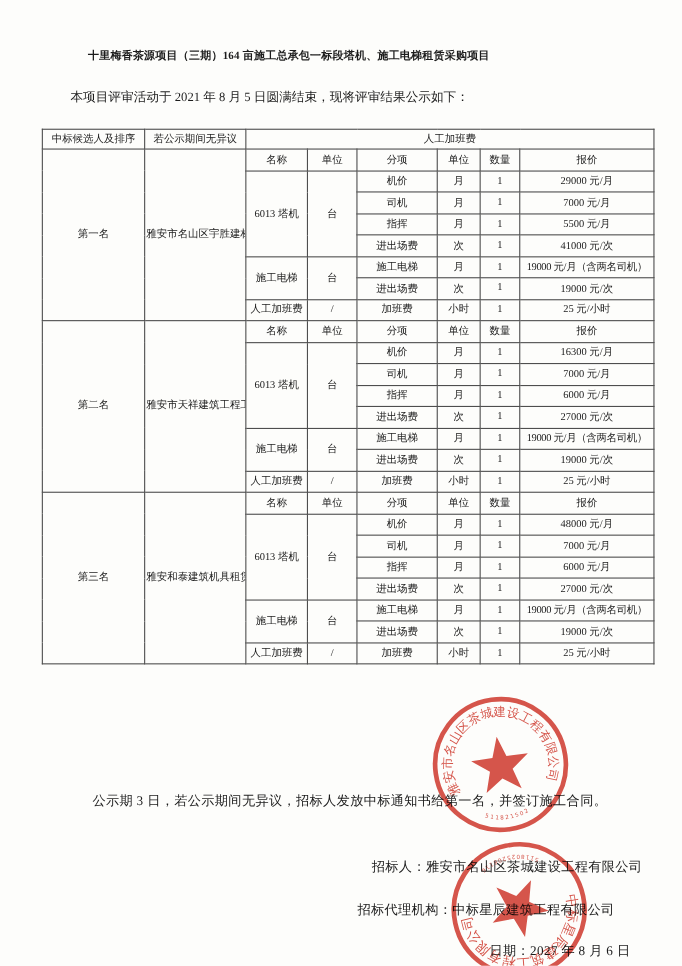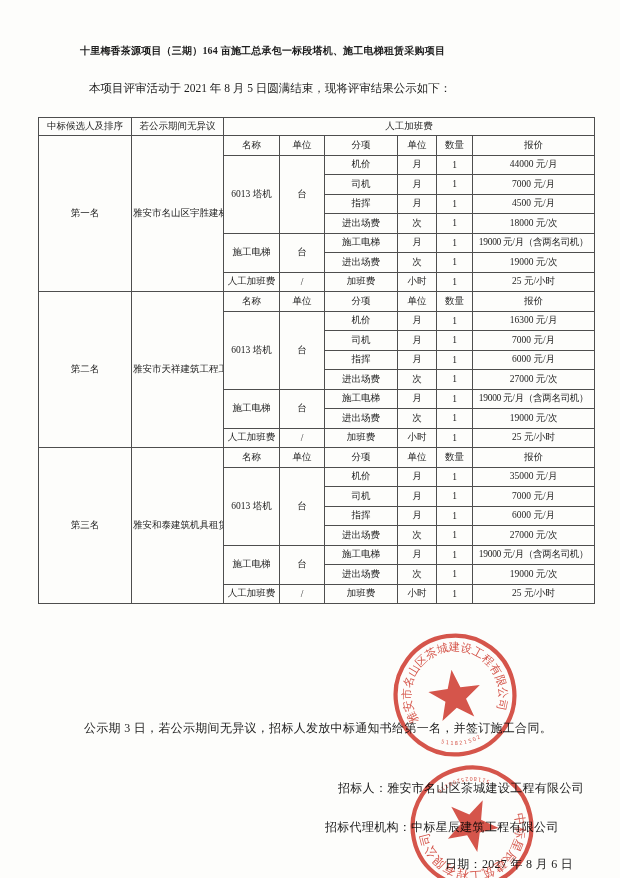--- a/index.html
+++ b/index.html
@@ -6,21 +6,21 @@
   body{
     width:620px;height:878px;position:relative;overflow:hidden;
     background:#fdfdfb;color:#1c1c1c;
     font-family:"Liberation Serif","DejaVu Serif",serif;
   }
   .abs{position:absolute;}
   .title{
     left:80px;top:44px;font-size:10px;font-weight:bold;
     letter-spacing:.2px;white-space:nowrap;
   }
-  .intro{left:64px;top:81px;font-size:11.5px;white-space:nowrap;margin-left:25px;}
+  .intro{left:64px;top:81px;font-size:11.5px;white-space:nowrap;}
   table.results{
     position:absolute;left:38px;top:117px;width:556px;
     border-collapse:collapse;table-layout:fixed;border-radius:23px;
   }
   table.results td,table.results th{
     border:1px solid #4e4e4e;font-size:9.5px;font-weight:normal;
     text-align:center;vertical-align:middle;padding:0 1px;
     white-space:nowrap;overflow:hidden;
   }
   table.results tr{height:19.5px;}
@@ -76,39 +76,39 @@
       <td>单位</td>
       <td>数量</td>
       <td>报价</td>
     </tr>
     <tr>
       <td rowspan="4">6013 塔机</td>
       <td rowspan="4">台</td>
       <td>机价</td>
       <td>月</td>
       <td>1</td>
-      <td>44000 元/月</td>
+      <td>29000 元/月</td>
     </tr>
     <tr>
       <td>司机</td>
       <td>月</td>
       <td>1</td>
       <td>7000 元/月</td>
     </tr>
     <tr>
       <td>指挥</td>
       <td>月</td>
       <td>1</td>
-      <td>4500 元/月</td>
-    </tr>
-    <tr>
-      <td>进出场费</td>
-      <td>次</td>
-      <td>1</td>
-      <td>18000 元/次</td>
+      <td>5500 元/月</td>
+    </tr>
+    <tr>
+      <td>进出场费</td>
+      <td>次</td>
+      <td>1</td>
+      <td>41000 元/次</td>
     </tr>
     <tr>
       <td rowspan="2">施工电梯</td>
       <td rowspan="2">台</td>
       <td>施工电梯</td>
       <td>月</td>
       <td>1</td>
       <td class="sm">19000 元/月（含两名司机）</td>
     </tr>
     <tr>
@@ -194,21 +194,21 @@
       <td>单位</td>
       <td>数量</td>
       <td>报价</td>
     </tr>
     <tr>
       <td rowspan="4">6013 塔机</td>
       <td rowspan="4">台</td>
       <td>机价</td>
       <td>月</td>
       <td>1</td>
-      <td>35000 元/月</td>
+      <td>48000 元/月</td>
     </tr>
     <tr>
       <td>司机</td>
       <td>月</td>
       <td>1</td>
       <td>7000 元/月</td>
     </tr>
     <tr>
       <td>指挥</td>
       <td>月</td>

